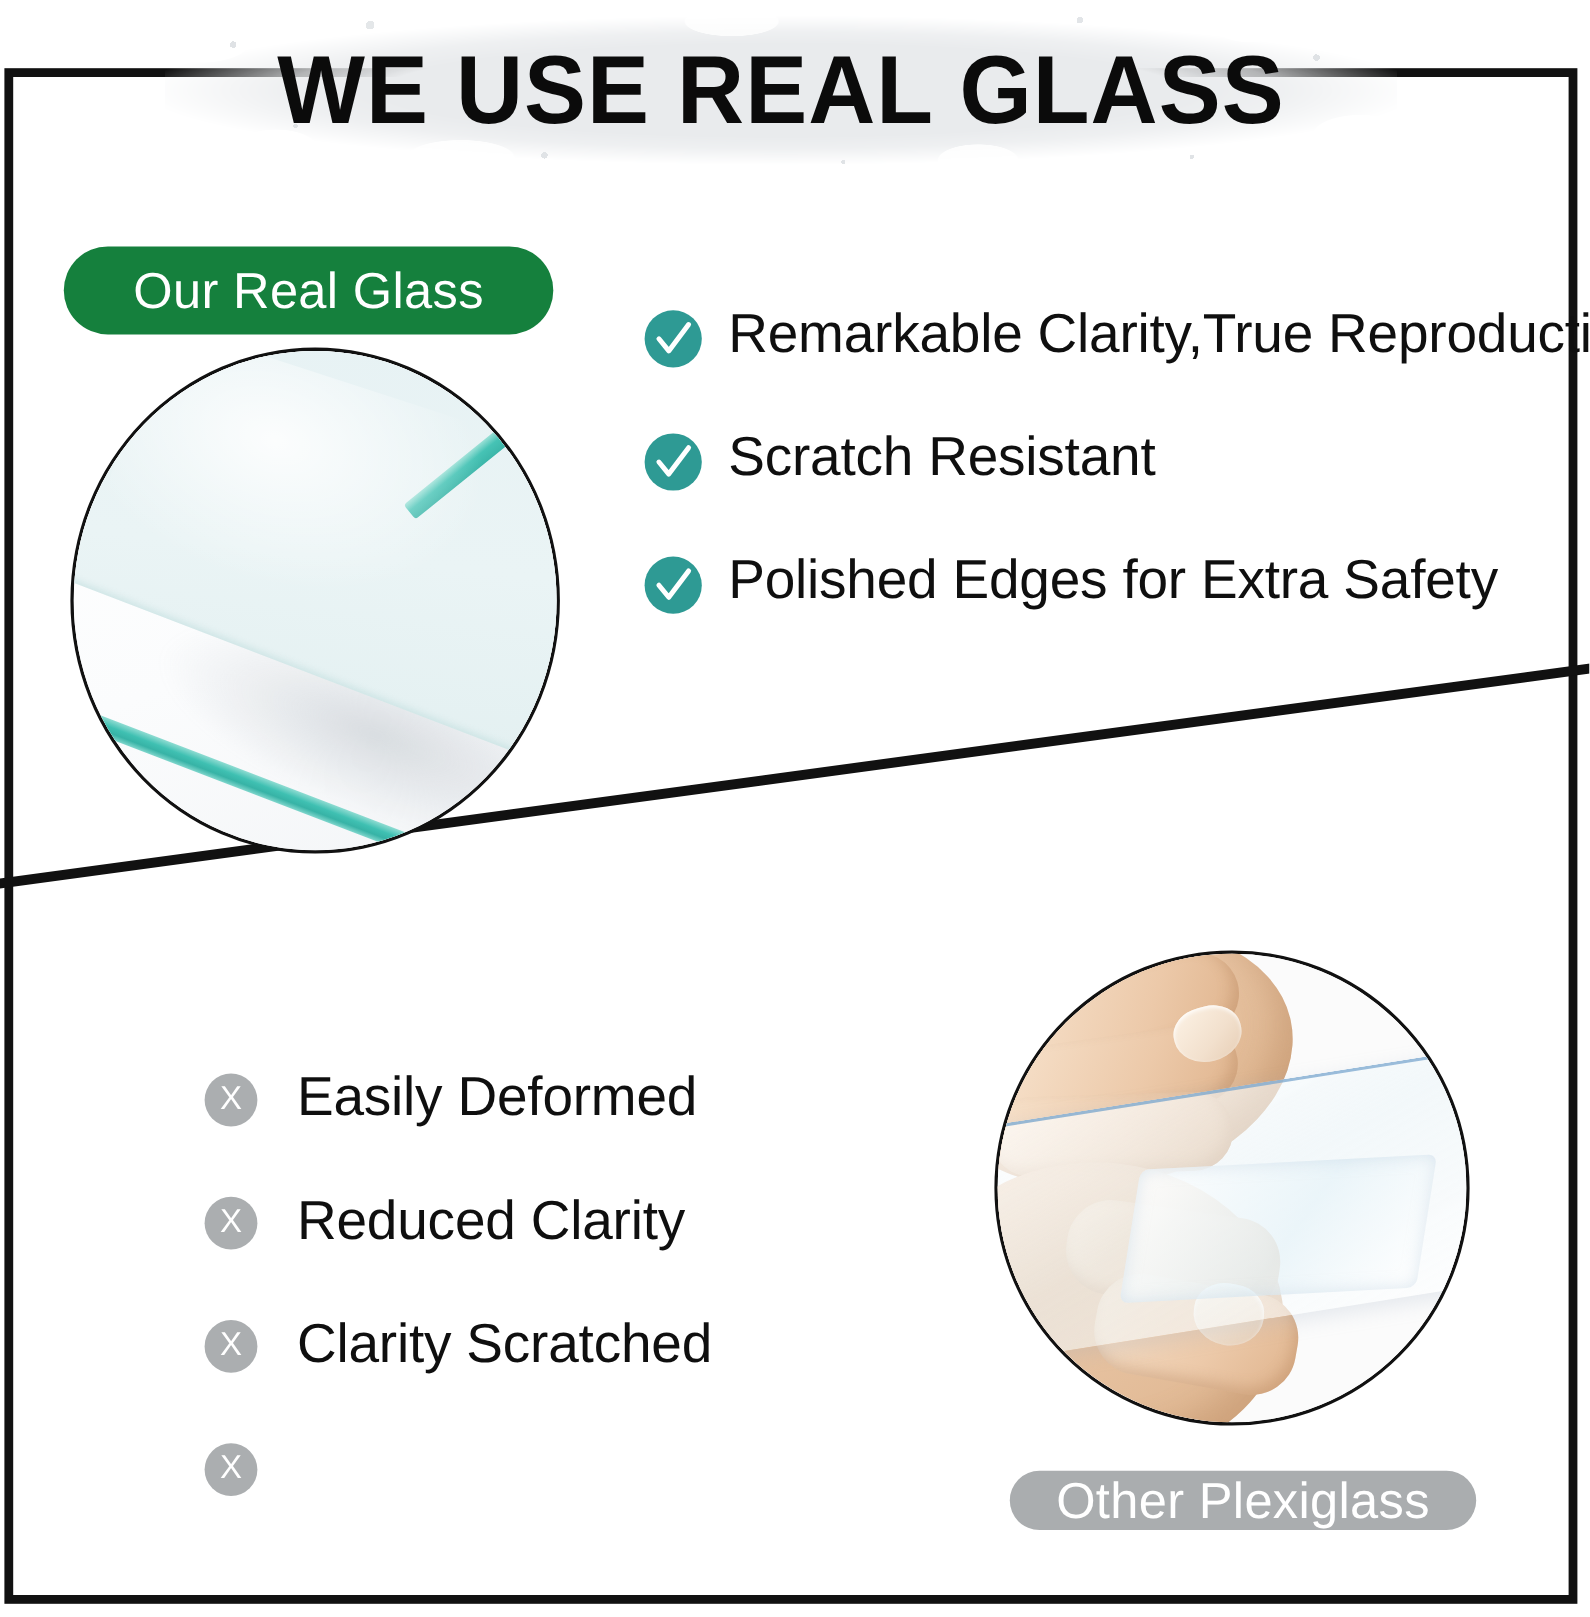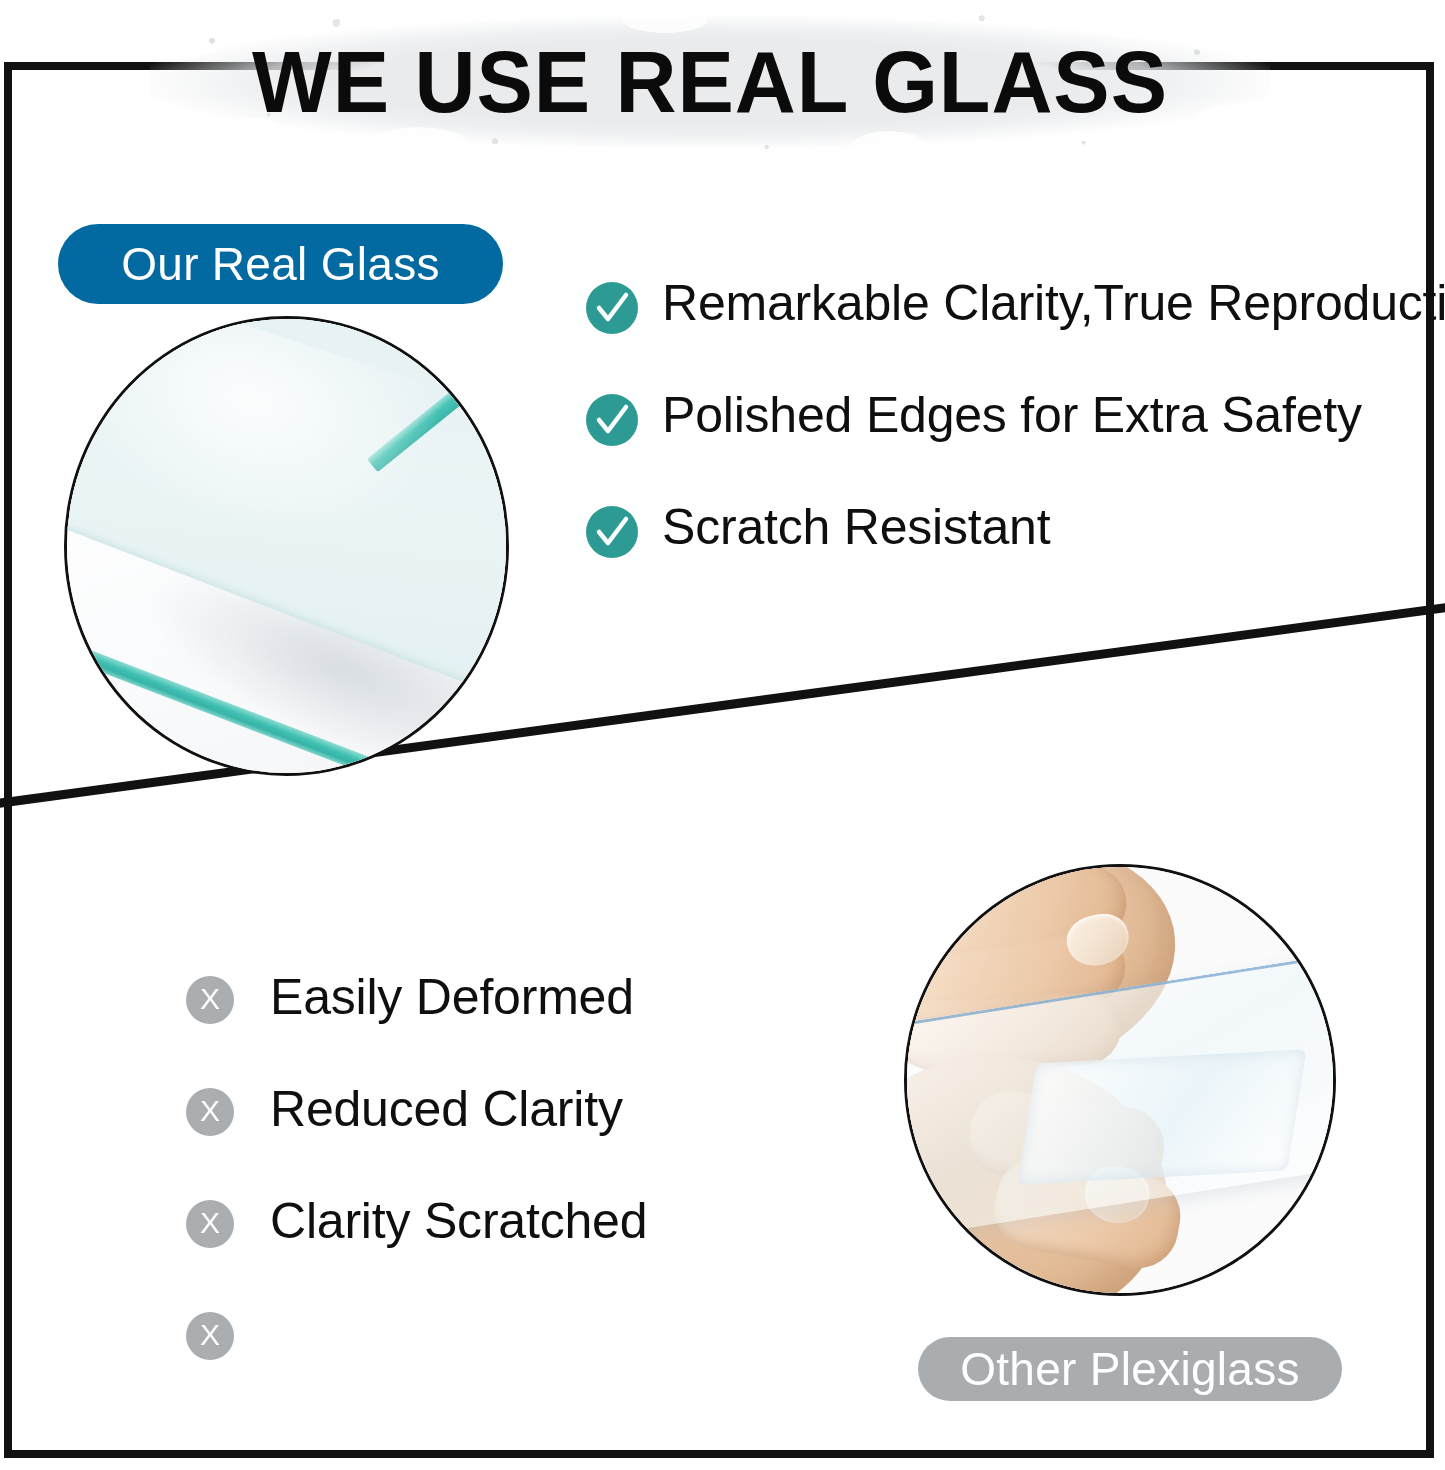--- a/index.html
+++ b/index.html
@@ -105,27 +105,27 @@
     border-radius: 999px;
     font-size: 46px;
     letter-spacing: .3px;
     white-space: nowrap;
   }
   .badge-glass {
     left: 58px;
     top: 224px;
     width: 445px;
     height: 80px;
-    background: #0369a1;
+    background: #15803d;
   }
   .badge-plexi {
     left: 918px;
     top: 1337px;
     width: 424px;
-    height: 64px;
+    height: 54px;
     background: #aaadaf;
   }
 
   
   .photo {
     position: absolute;
     border-radius: 50%;
     border: 3px solid #111111;
     box-sizing: border-box;
     overflow: hidden;
@@ -346,30 +346,30 @@
       </span>
       <span class="pro-label">Remarkable Clarity,True Reproduction</span>
     </div>
 
     <div class="pro-item">
       <span class="check-icon">
         <svg width="52" height="52" viewBox="0 0 52 52" aria-hidden="true">
           <path d="M13 26 L22 37 L40 13" fill="none" stroke="#ffffff" stroke-width="4.5" stroke-linecap="round" stroke-linejoin="round"></path>
         </svg>
       </span>
-      <span class="pro-label">Polished Edges for Extra Safety</span>
+      <span class="pro-label">Scratch Resistant</span>
     </div>
 
     <div class="pro-item">
       <span class="check-icon">
         <svg width="52" height="52" viewBox="0 0 52 52" aria-hidden="true">
           <path d="M13 26 L22 37 L40 13" fill="none" stroke="#ffffff" stroke-width="4.5" stroke-linecap="round" stroke-linejoin="round"></path>
         </svg>
       </span>
-      <span class="pro-label">Scratch Resistant</span>
+      <span class="pro-label">Polished Edges for Extra Safety</span>
     </div>
 
   </div>
 
   <div class="con-list">
 
     <div class="con-item">
       <span class="x-icon">
         <span>X</span>
       </span>

